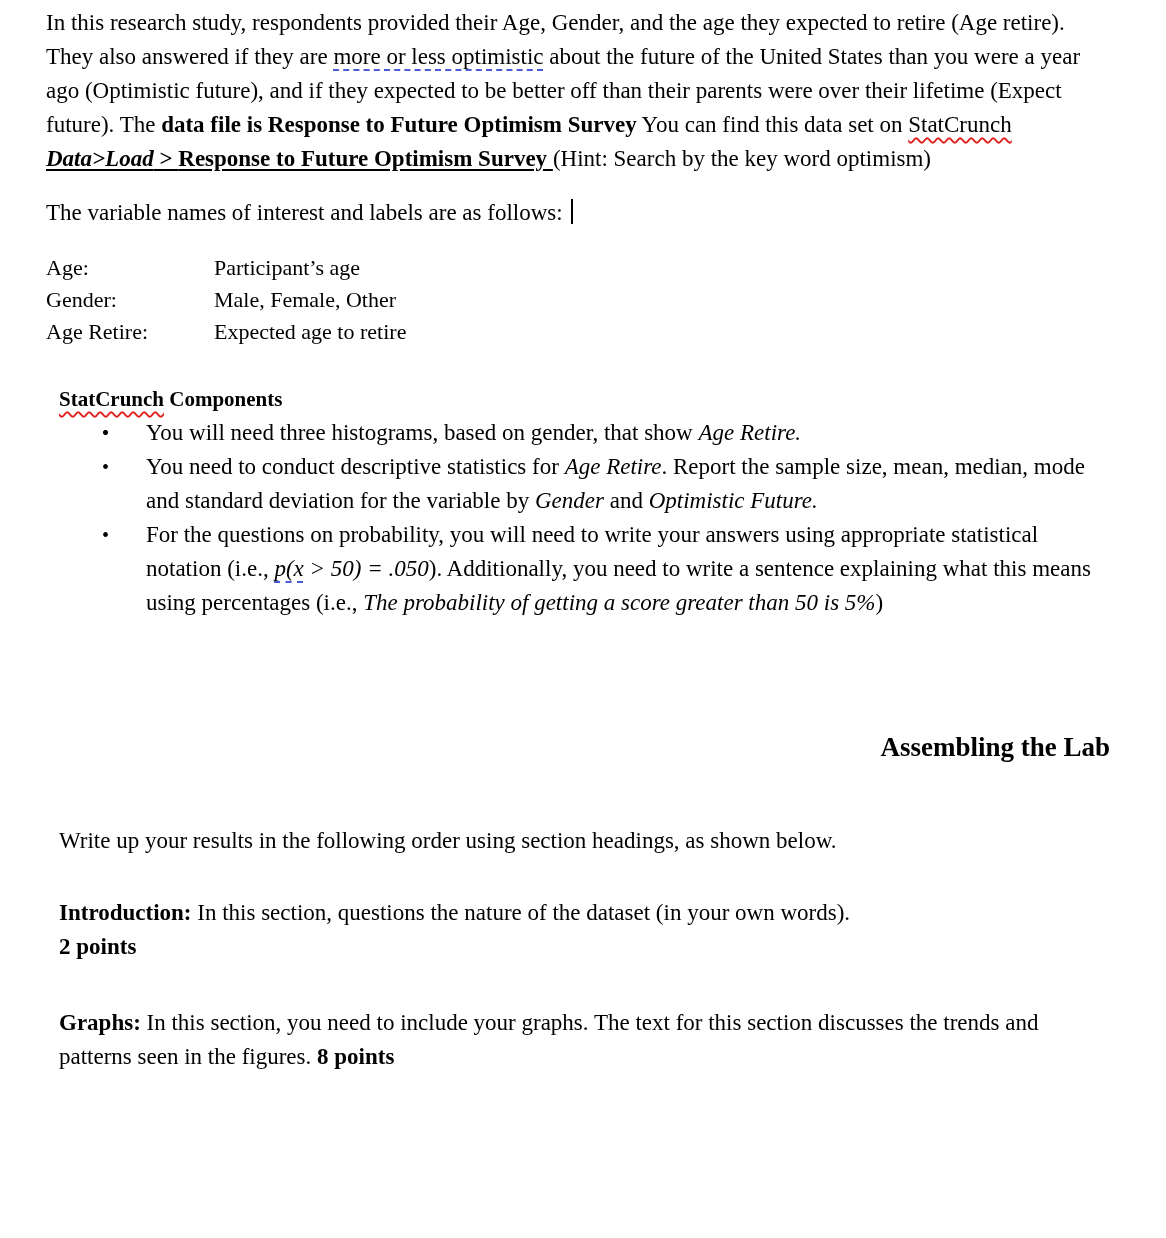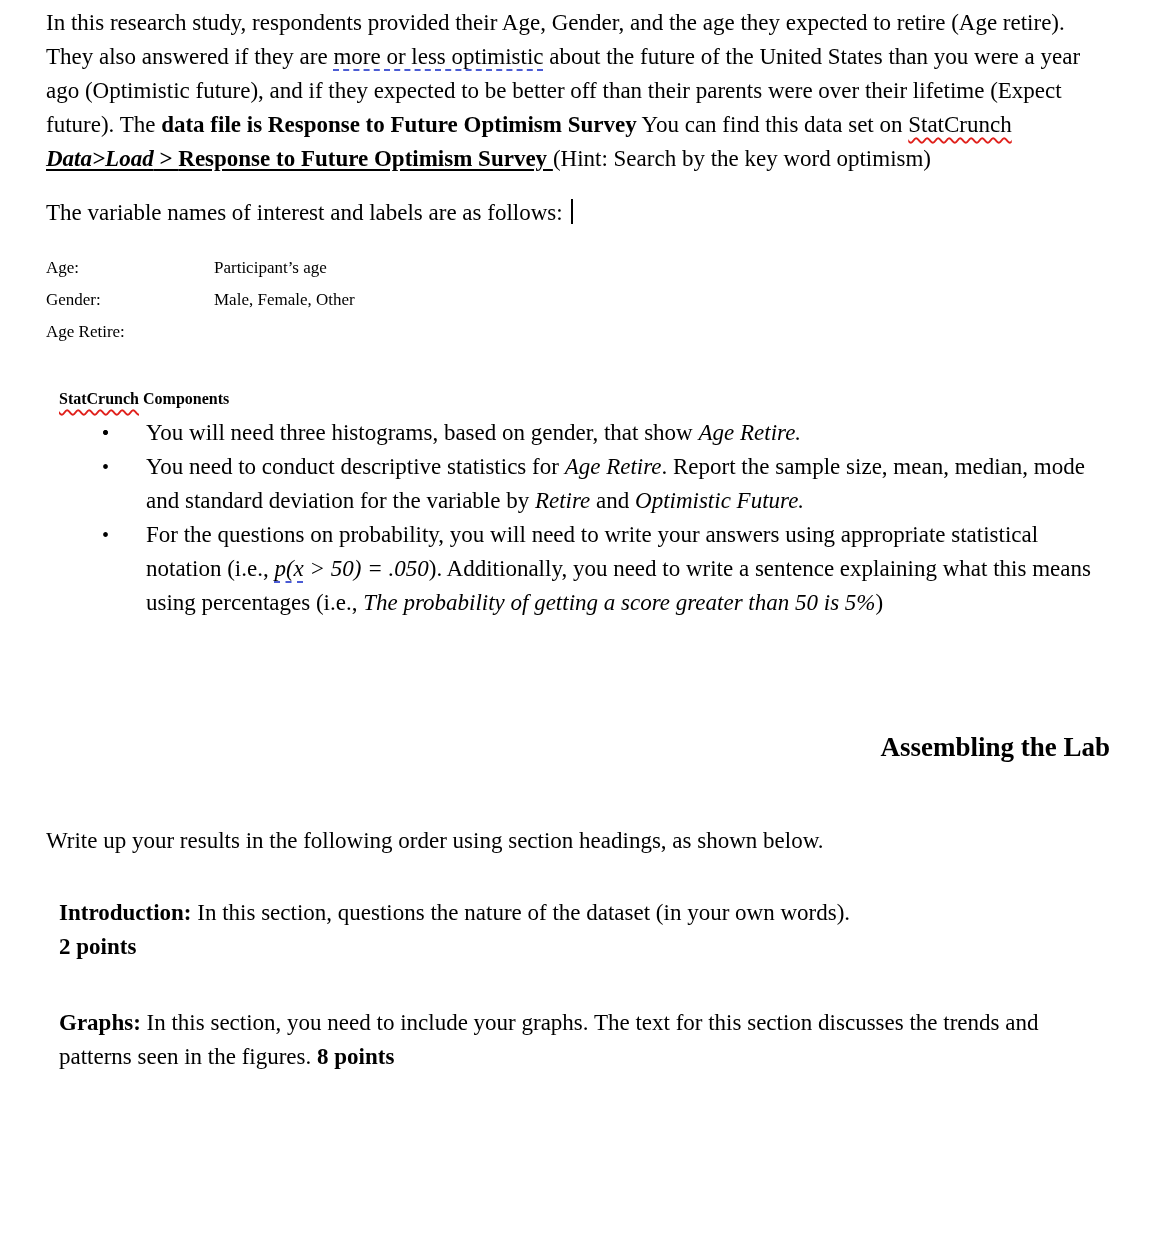--- a/index.html
+++ b/index.html
@@ -42,28 +42,28 @@
   .italic.grammar { font-style: italic; }
   .caret {
     display: inline-block;
     width: 2px;
     height: 25px;
     background: #000;
     vertical-align: -4px;
     margin-left: 3px;
   }
   .variables-intro { margin-top: 20px; }
-  .varlist { margin-top: 22px; font-size: 17px; line-height: 32px; }
+  .varlist { margin-top: 22px; font-size: 22px; line-height: 32px; }
   .varrow { display: flex; }
   .varname { width: 168px; flex: 0 0 168px; }
   .varlabel { flex: 1; }
   .components-heading {
     margin-top: 34px;
     margin-left: 13px;
-    font-size: 16px;
+    font-size: 21px;
     line-height: 34px;
   }
   ul.bullets { margin: 0; padding: 0; list-style: none; }
   ul.bullets li {
     position: relative;
     padding-left: 100px;
     font-size: 23px;
     line-height: 34px;
   }
   ul.bullets .marker {
@@ -72,21 +72,21 @@
     top: 0;
     font-size: 20px;
   }
   .assembling-heading {
     margin-top: 110px;
     text-align: right;
     font-weight: 700;
     font-size: 27px;
     line-height: 34px;
   }
-  .writeup { margin-top: 60px; }
+  .writeup { margin-top: 60px; margin-left: 13px; }
   .intro-section { margin-top: 38px; margin-left: 13px; }
   .graphs-section { margin-top: 42px; margin-left: 13px; }
 </style>
 </head>
 <body>
 
 <div class="page">
 
   <p class="para"><span>In this research study, respondents provided their Age, Gender, and the age they expected to retire (Age retire). They also answered if they are </span><span class="grammar">more or less optimistic</span><span> about the future of the United States than you were a year ago (Optimistic future), and if they expected to be better off than their parents were over their lifetime (Expect future). The </span><span class="bold">data file is Response to Future Optimism Survey</span><span> You can find this data set on </span><span class="spell">StatCrunch</span><span> </span><span class="bold italic underline">Data&gt;Load</span><span class="bold underline"> &gt; </span><span class="bold underline">Response to Future Optimism Survey </span><span>(Hint: Search by the key word optimism)</span></p>
 
@@ -96,36 +96,37 @@
     <div class="varrow">
       <span class="varname">Age:</span>
       <span class="varlabel">Participant’s age</span>
     </div>
     <div class="varrow">
       <span class="varname">Gender:</span>
       <span class="varlabel">Male, Female, Other</span>
     </div>
     <div class="varrow">
       <span class="varname">Age Retire:</span>
+      <span class="varlabel">Expected age to retire</span>
     </div>
   </div>
 
   <p class="para components-heading"><span class="bold spell">StatCrunch</span><span class="bold"> Components</span></p>
 
   <ul class="bullets">
     <li>
       <span class="marker">•</span>
     </li>
     <li>
       <span class="marker">•</span>
       <span class="btext"><span>You will need three histograms, based on gender, that show </span><span class="italic">Age Retire.</span></span>
     </li>
     <li>
       <span class="marker">•</span>
-      <span class="btext"><span>You need to conduct descriptive statistics for </span><span class="italic">Age Retire</span><span>. Report the sample size, mean, median, mode and standard deviation for the variable by </span><span class="italic">Retire</span><span> and </span><span class="italic">Optimistic Future.</span></span>
+      <span class="btext"><span>You need to conduct descriptive statistics for </span><span class="italic">Age Retire</span><span>. Report the sample size, mean, median, mode and standard deviation for the variable by </span><span class="italic">Gender</span><span> and </span><span class="italic">Optimistic Future.</span></span>
     </li>
     <li>
       <span class="marker">•</span>
       <span class="btext"><span>For the questions on probability, you will need to write your answers using appropriate statistical notation (i.e., </span><span class="italic grammar">p(x</span><span class="italic"> &gt; 50)</span><span class="italic"> = </span><span class="italic">.050</span><span>). Additionally, you need to write a sentence explaining what this means using percentages (i.e., </span><span class="italic">The probability of getting a score greater than 50 is 5%</span><span>)</span></span>
     </li>
   </ul>
 
   <p class="para assembling-heading">Assembling the Lab</p>
 
   <p class="para writeup">Write up your results in the following order using section headings, as shown below.</p>

